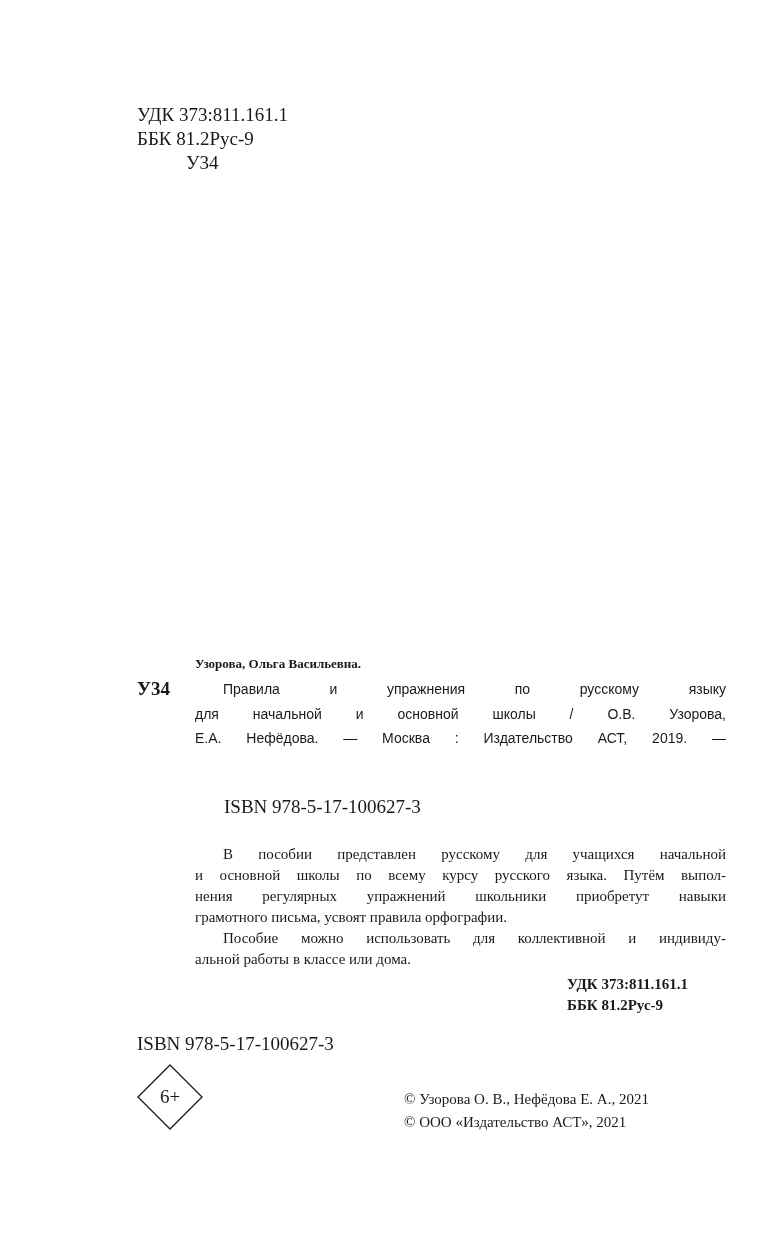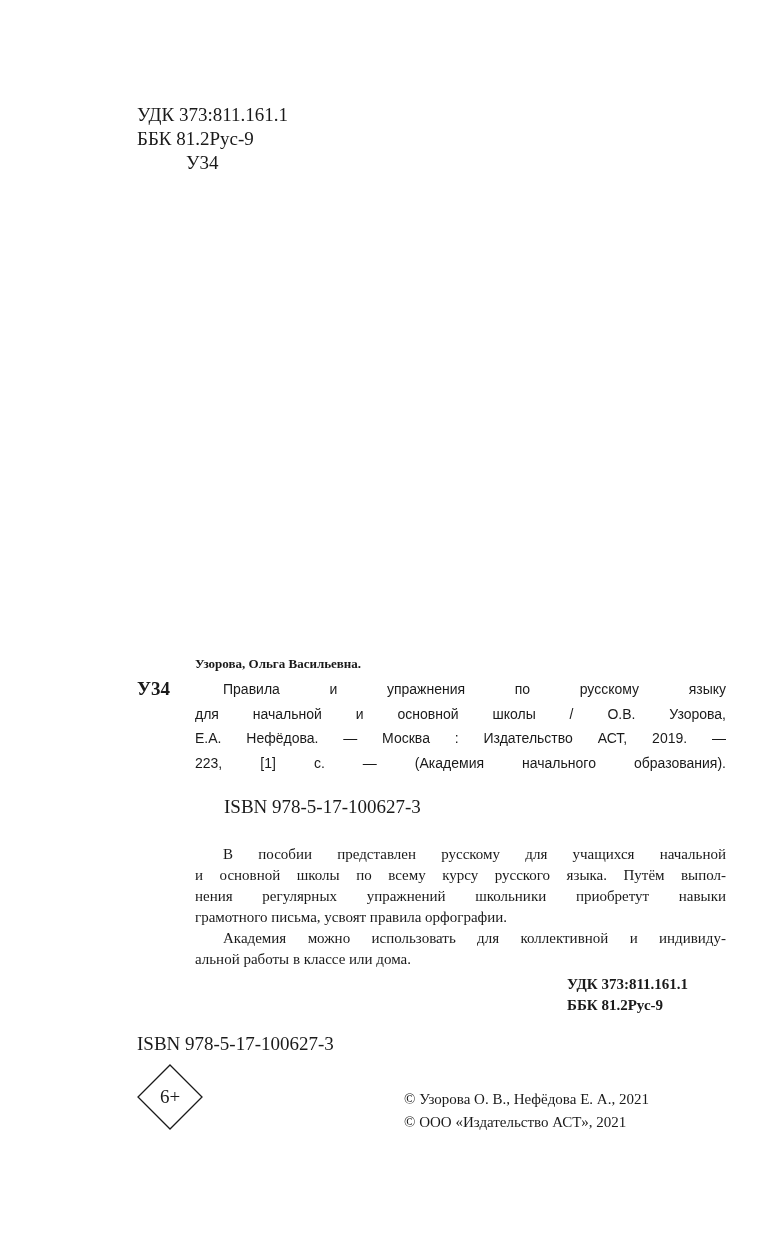--- a/index.html
+++ b/index.html
@@ -143,31 +143,30 @@
 </div>
 
 <div class="abs author">Узорова, Ольга Васильевна.</div>
 
 <div class="abs code-side">У34</div>
 
 <div class="abs bib">
   <span class="ln first">Правила и упражнения по русскому языку</span>
   <span class="ln">для начальной и основной школы / О.В. Узорова,</span>
   <span class="ln">Е.А. Нефёдова. — Москва : Издательство АСТ, 2019. —</span>
-  <span class="ln last">223, [1] с. — (Академия начального образования).</span>
 </div>
 
 <div class="abs isbn-inner">ISBN 978-5-17-100627-3</div>
 
 <div class="abs abstract">
   <span class="ln indent">В пособии представлен русскому для учащихся начальной</span>
   <span class="ln">и основной школы по всему курсу русского языка. Путём выпол-</span>
   <span class="ln">нения регулярных упражнений школьники приобретут навыки</span>
   <span class="ln end">грамотного письма, усвоят правила орфографии.</span>
-  <span class="ln indent">Академия можно использовать для коллективной и индивиду-</span>
+  <span class="ln indent">Пособие можно использовать для коллективной и индивиду-</span>
   <span class="ln end">альной работы в классе или дома.</span>
 </div>
 
 <div class="abs codes-right">
   <span class="line">УДК 373:811.161.1</span>
   <span class="line">ББК 81.2Рус-9</span>
 </div>
 
 <div class="abs isbn-outer">ISBN 978-5-17-100627-3</div>
 

